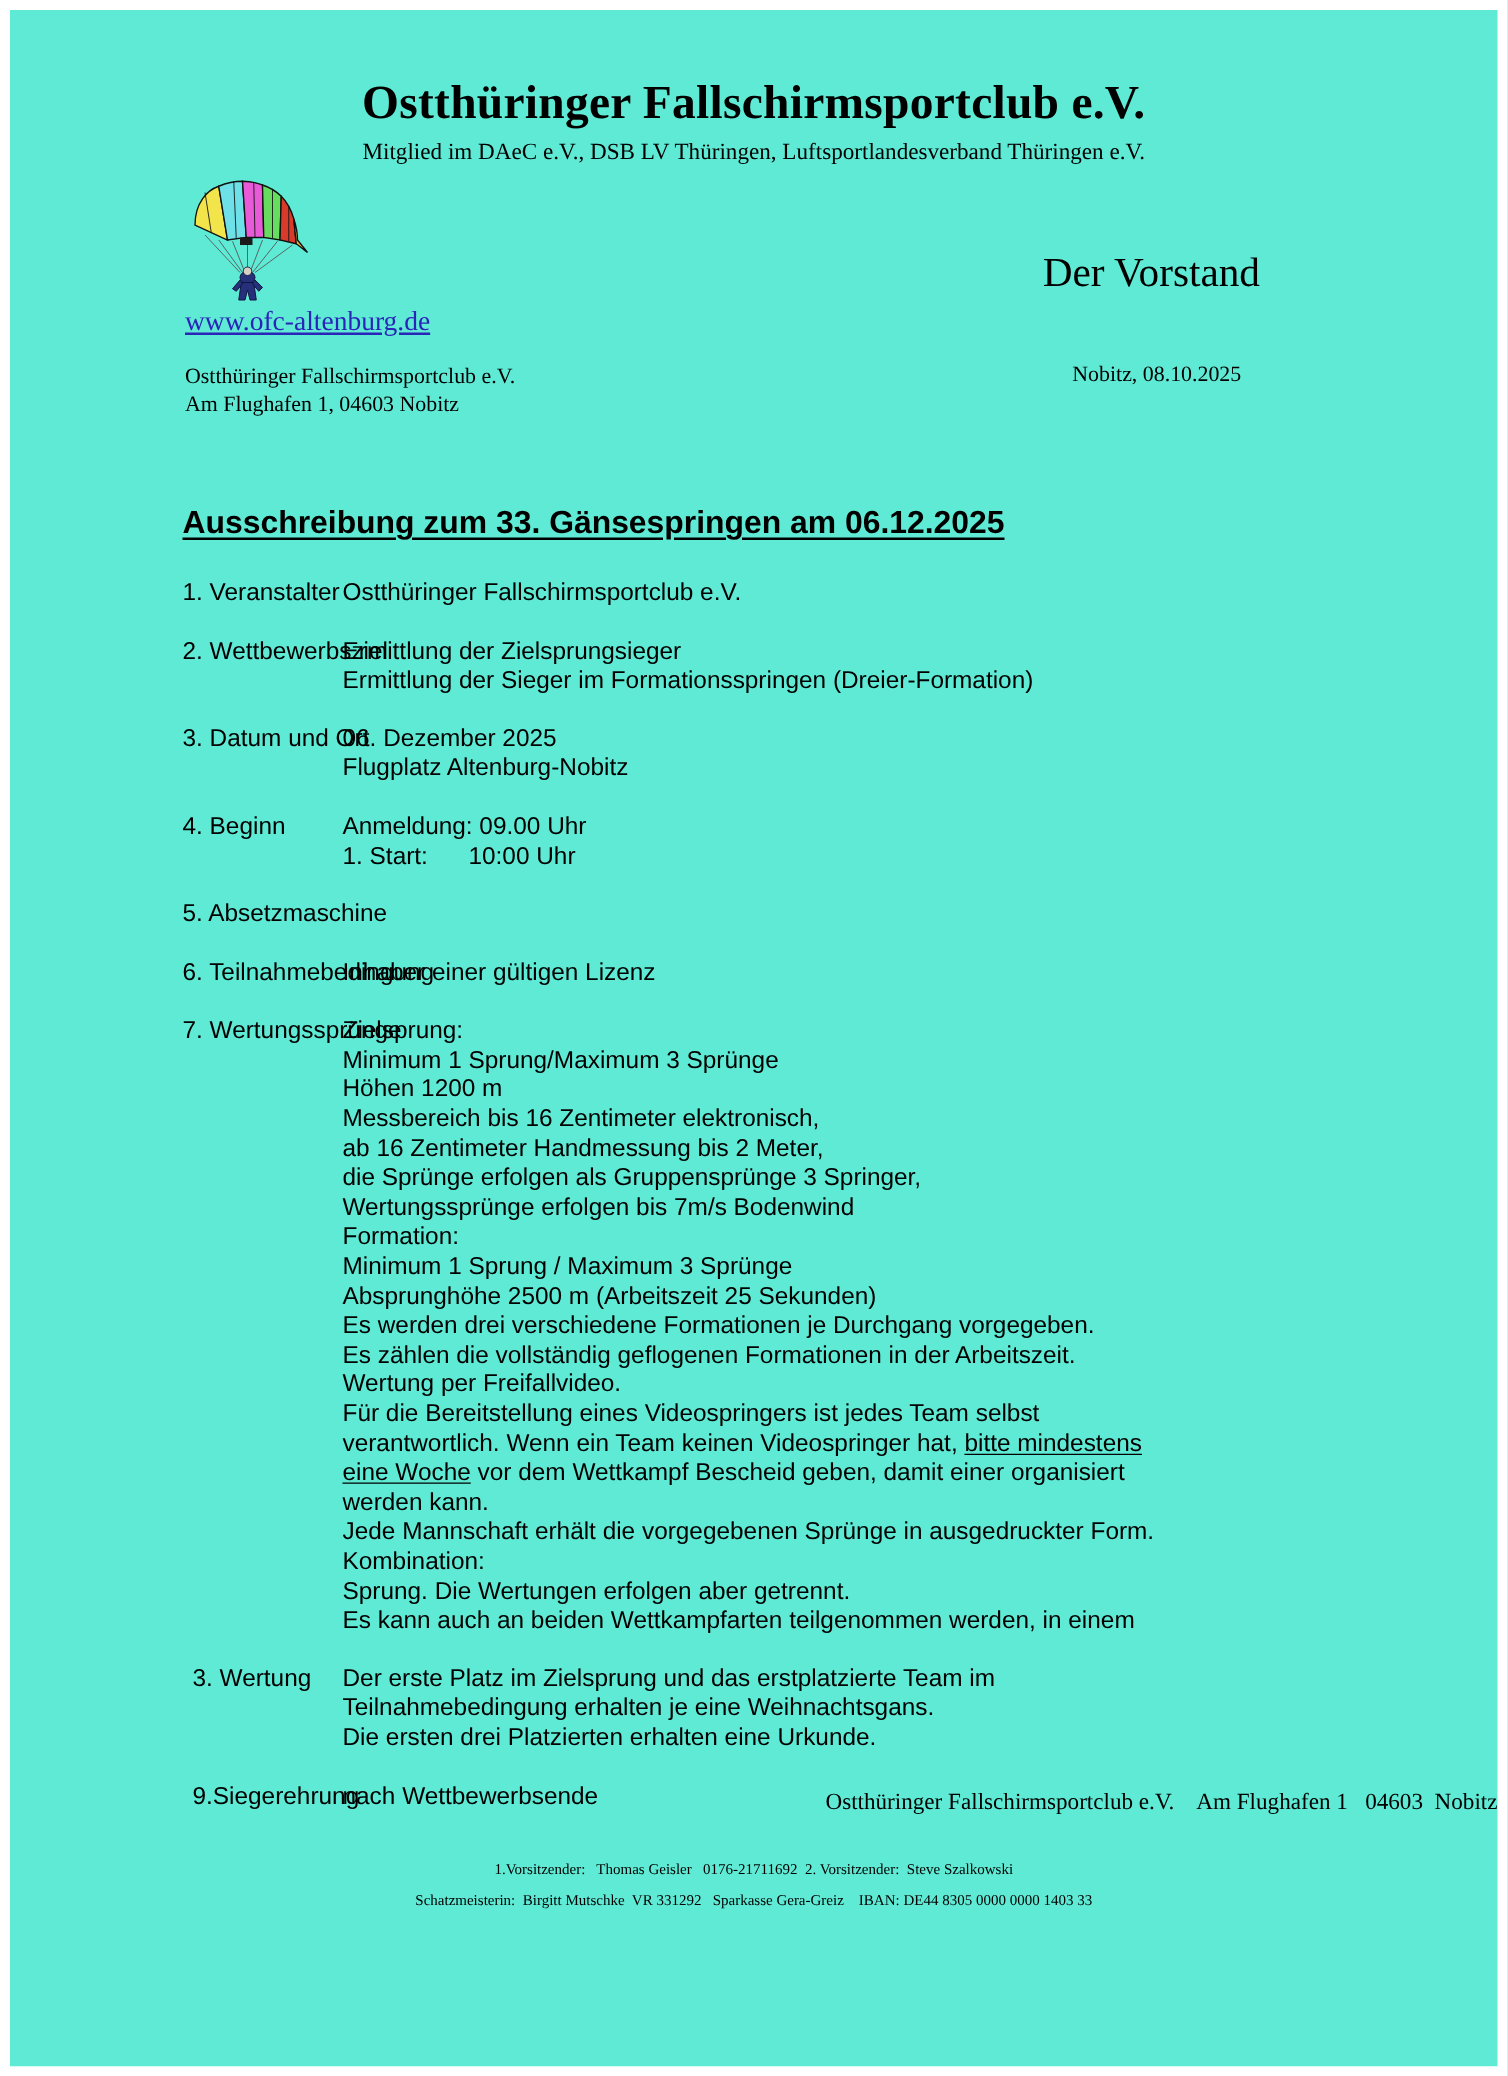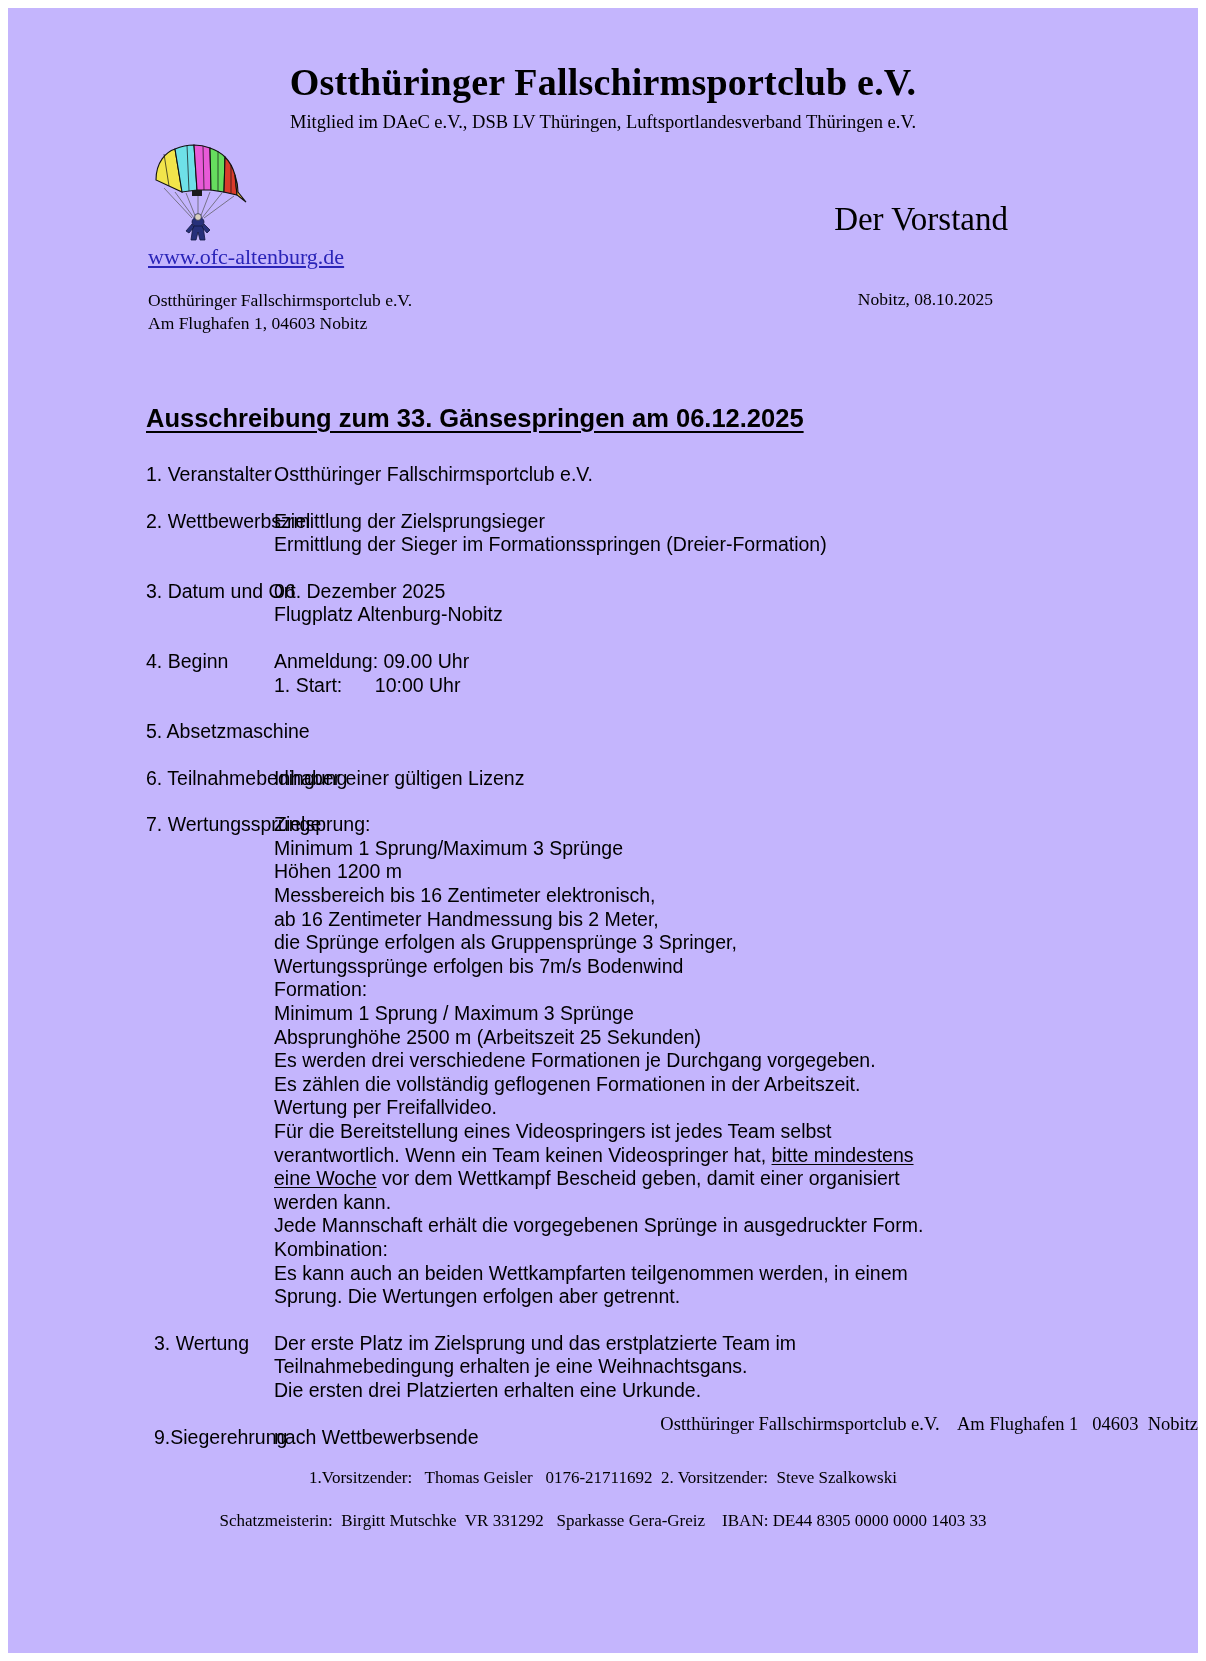--- a/index.html
+++ b/index.html
@@ -18,21 +18,21 @@
     background: #ffffff;
     box-sizing: border-box;
     overflow: hidden;
   }
   .sheet {
     position: absolute;
     left: 8px;
     top: 8px;
     width: 1190px;
     height: 1645px;
-    background: #c4b5fd;
+    background: #5eead4;
   }
 
   
   .club-title {
     position: absolute;
     left: 0;
     top: 52px;
     width: 1190px;
     text-align: center;
     font-family: "Liberation Serif", serif;
@@ -163,24 +163,23 @@
     font-family: "Liberation Serif", serif;
     color: #000;
   }
   .footer .f1 {
     font-size: 18.5px;
     margin-bottom: 30px;
     white-space: pre;
     text-align: right;
   }
   .footer .f2 {
-    font-size: 17px;
+    font-size: 12px;
     line-height: 25px;
     white-space: pre;
-    margin-top: 18px;
   }
 </style>
 </head>
 <body>
 
 <div class="page">
   <div class="sheet">
 
     <div class="club-title">Ostthüringer Fallschirmsportclub e.V.</div>
     <div class="club-sub">Mitglied im DAeC e.V., DSB LV Thüringen, Luftsportlandesverband Thüringen e.V.</div>
@@ -298,22 +297,22 @@
           <div class="line">Minimum 1 Sprung / Maximum 3 Sprünge</div>
           <div class="line">Absprunghöhe 2500 m (Arbeitszeit 25 Sekunden)</div>
           <div class="line">Es werden drei verschiedene Formationen je Durchgang vorgegeben.</div>
           <div class="line">Es zählen die vollständig geflogenen Formationen in der Arbeitszeit.</div>
           <div class="line">Wertung per Freifallvideo.</div>
           <div class="wrapline" style="max-width:642px;">
             <span>Für die Bereitstellung eines Videospringers ist jedes Team selbst verantwortlich. Wenn ein Team keinen Videospringer hat, </span><span class="u">bitte mindestens eine Woche</span><span> vor dem Wettkampf Bescheid geben, damit einer organisiert werden kann.</span>
           </div>
           <div class="line">Jede Mannschaft erhält die vorgegebenen Sprünge in ausgedruckter Form.</div>
           <div class="line">Kombination:</div>
+          <div class="line">Sprung. Die Wertungen erfolgen aber getrennt.</div>
           <div class="line">Es kann auch an beiden Wettkampfarten teilgenommen werden, in einem</div>
-          <div class="line">Sprung. Die Wertungen erfolgen aber getrennt.</div>
         </div>
       </div>
 
       <div class="row">
         <div class="label indented">3. Wertung</div>
         <div class="value">
           <div class="line">Der erste Platz im Zielsprung und das erstplatzierte Team im</div>
           <div class="line">Teilnahmebedingung erhalten je eine Weihnachtsgans.</div>
           <div class="line">Die ersten drei Platzierten erhalten eine Urkunde.</div>
         </div>

